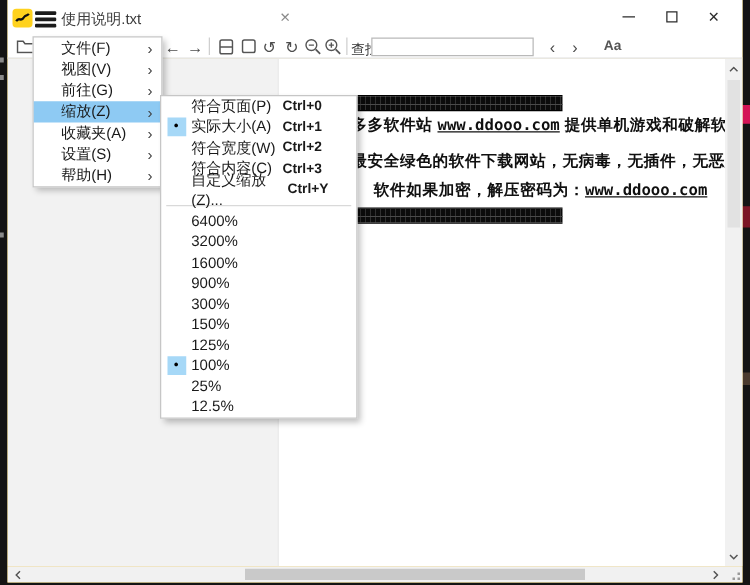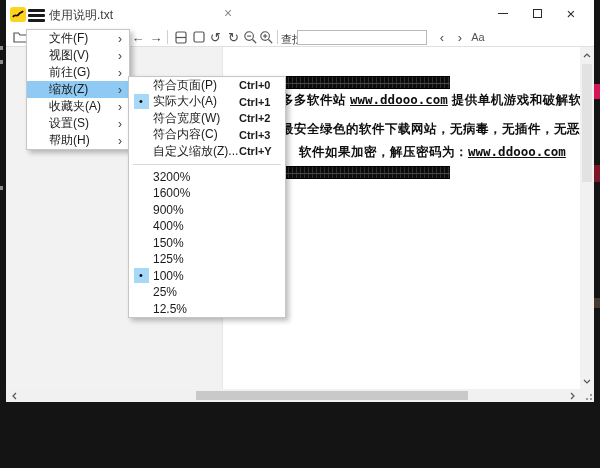--- a/index.html
+++ b/index.html
@@ -8,21 +8,21 @@
     --app-icon:#ffd21e;
   }
   *{margin:0;padding:0;box-sizing:border-box;}
   html,body{width:600px;height:468px;}
   body{font-family:"Liberation Sans","DejaVu Sans",sans-serif;}
   .stage{position:relative;width:600px;height:468px;background:#141414;overflow:hidden;}
   .speck{position:absolute;background:#8a8a8a;width:3px;height:4px;}
   .blotch{position:absolute;width:7px;}
 
   
-  .window{position:absolute;left:6px;top:0;width:588px;height:402px;background:#eab308;}
+  .window{position:absolute;left:6px;top:0;width:588px;height:466px;background:#eab308;}
 
   
   .titlebar{position:absolute;left:0;top:0;right:0;height:28px;background:#fff;}
   .app-icon{position:absolute;left:4px;top:7px;width:16px;height:15px;border-radius:3px;
     background:var(--app-icon);display:flex;align-items:center;justify-content:center;}
   .hamburger{position:absolute;left:22px;top:9px;width:17px;height:13px;cursor:pointer;}
   .hamburger span{display:block;width:17px;height:3px;background:#1b1b1b;margin-bottom:2px;border-radius:1px;}
   .tab-title{position:absolute;left:43px;top:7px;font-size:12px;color:#3c3c3c;white-space:nowrap;}
   .tab-close{position:absolute;left:214px;top:5px;font-size:14px;color:#8b8b8b;width:16px;height:16px;
     text-align:center;line-height:16px;cursor:pointer;}
@@ -77,21 +77,21 @@
 
   
   .main-menu{position:absolute;left:20px;top:29px;width:104px;background:#fff;
     border:1px solid #c6c6c6;box-shadow:3px 3px 5px rgba(0,0,0,0.25);z-index:10;}
   .menu-item{display:flex;align-items:center;height:17px;padding:0 7px 0 22px;font-size:12px;color:#1a1a1a;cursor:pointer;}
   .menu-item.highlight{background:var(--menu-highlight);}
   .mi-chevron{margin-left:auto;font-size:12px;color:#3f3f3f;line-height:1;}
 
   .zoom-menu{position:absolute;left:122px;top:76px;width:158px;background:#fff;
     border:1px solid #c6c6c6;box-shadow:3px 3px 5px rgba(0,0,0,0.25);z-index:11;}
-  .zoom-item{display:flex;align-items:center;height:16.5px;padding-right:4px;font-size:12px;color:#1a1a1a;cursor:pointer;}
+  .zoom-item{display:flex;align-items:center;height:16.5px;padding-right:17px;font-size:12px;color:#1a1a1a;cursor:pointer;}
   .check-cell{width:24px;display:flex;align-items:center;justify-content:center;flex:0 0 24px;}
   .check-box{display:none;width:15px;height:15px;background:var(--check-bg);
     align-items:center;justify-content:center;font-size:11px;color:#000;line-height:1;}
   .zoom-item.checked .check-box{display:flex;}
   .zi-shortcut{margin-left:auto;width:42px;text-align:left;font-size:11px;color:#1a1a1a;font-weight:bold;}
   .menu-sep{height:0;border-top:1px solid #d9d9d9;margin:4px 4px 4px 4px;}
 </style>
 </head>
 <body>
 
@@ -175,21 +175,21 @@
       </div>
       <div class="tb-sep" style="left:271px;"></div>
       <span class="find-label">查找:</span>
       <input class="find-input" type="text" value="" style="">
       <div class="tb-btn" style="left:428px;width:16px;">
           <span class="tb-glyph">‹</span>
         </div>
       <div class="tb-btn" style="left:446px;width:16px;">
           <span class="tb-glyph">›</span>
         </div>
-      <div class="tb-btn" style="left:462px;width:20px;">
+      <div class="tb-btn" style="left:474px;width:20px;font-weight:bold;">
           <span class="aa">Aa</span>
         </div>
     </div>
 
     <div class="content">
       <div class="page">
         <div class="sep-bar bar1"></div>
         <div class="doc-line l1">
           <span>多多软件站 </span><span class="doc-link">www.ddooo.com</span><span> 提供单机游戏和破解软件下载</span>
         </div>
@@ -295,36 +295,41 @@
           <span class="zi-shortcut">Ctrl+3</span>
         </div>
         <div class="zoom-item">
           <span class="check-cell"></span>
           <span class="zi-label">自定义缩放(Z)...</span>
           <span class="zi-shortcut">Ctrl+Y</span>
         </div>
         <div class="menu-sep"></div>
         <div class="zoom-item">
           <span class="check-cell"></span>
+          <span class="zi-label">6400%</span>
+          <span class="zi-shortcut"></span>
+        </div>
+        <div class="zoom-item">
+          <span class="check-cell"></span>
           <span class="zi-label">3200%</span>
           <span class="zi-shortcut"></span>
         </div>
         <div class="zoom-item">
           <span class="check-cell"></span>
           <span class="zi-label">1600%</span>
           <span class="zi-shortcut"></span>
         </div>
         <div class="zoom-item">
           <span class="check-cell"></span>
           <span class="zi-label">900%</span>
           <span class="zi-shortcut"></span>
         </div>
         <div class="zoom-item">
           <span class="check-cell"></span>
-          <span class="zi-label">400%</span>
+          <span class="zi-label">300%</span>
           <span class="zi-shortcut"></span>
         </div>
         <div class="zoom-item">
           <span class="check-cell"></span>
           <span class="zi-label">150%</span>
           <span class="zi-shortcut"></span>
         </div>
         <div class="zoom-item">
           <span class="check-cell"></span>
           <span class="zi-label">125%</span>

